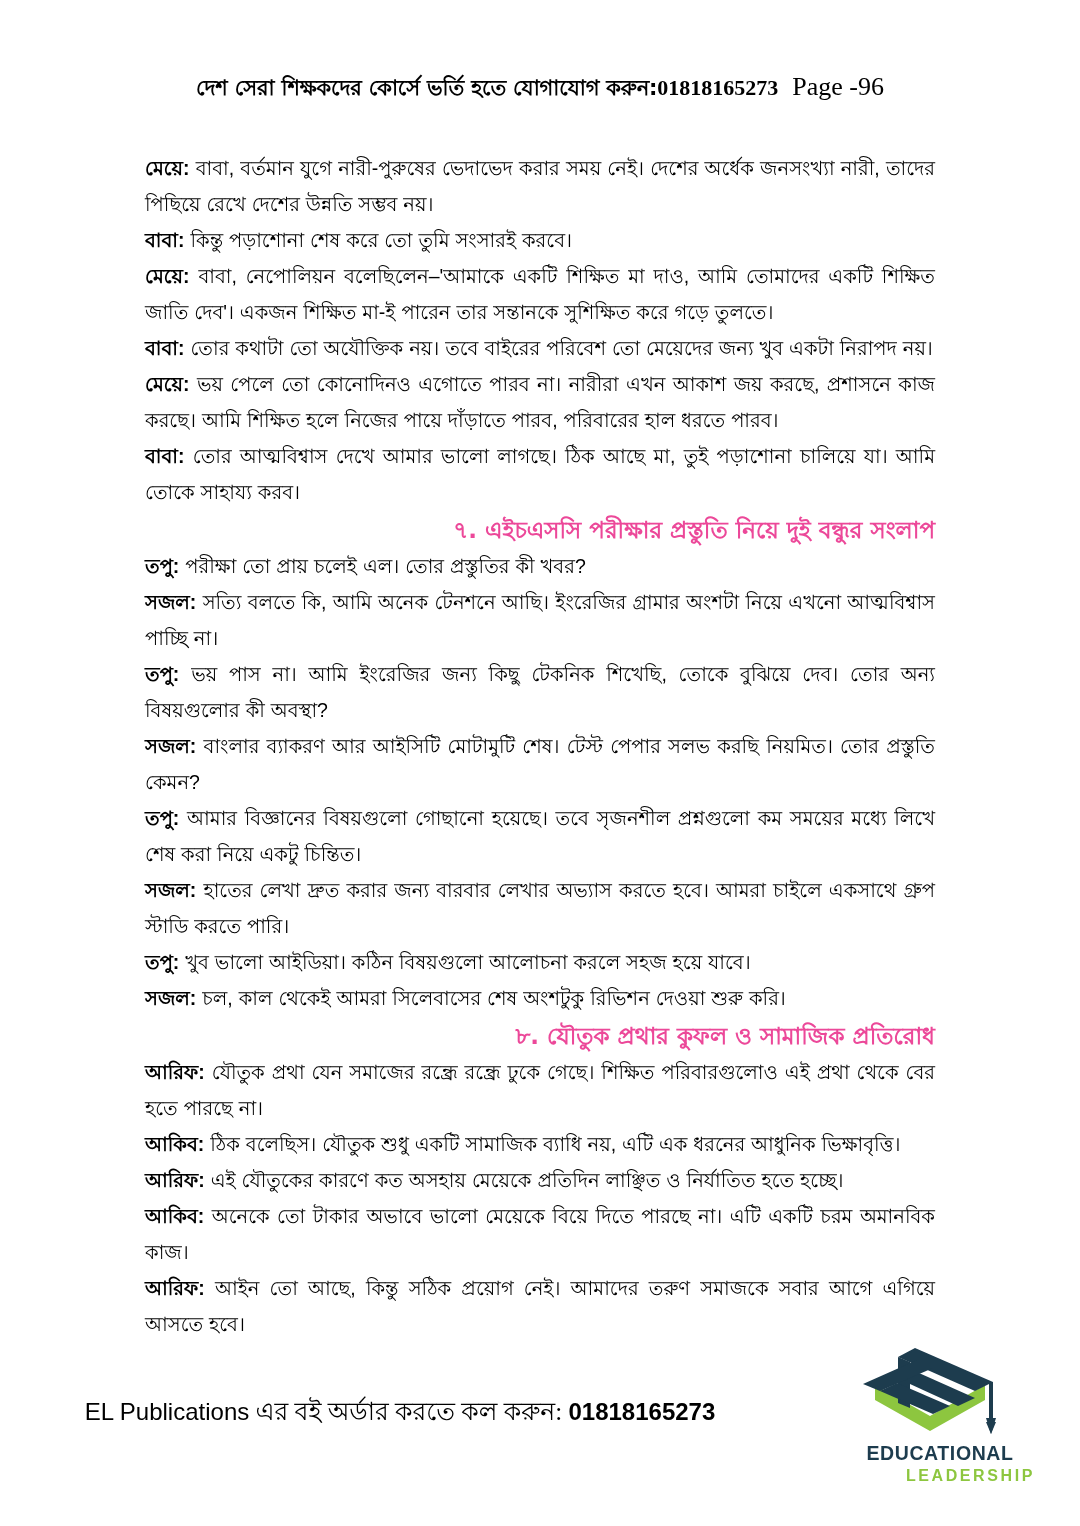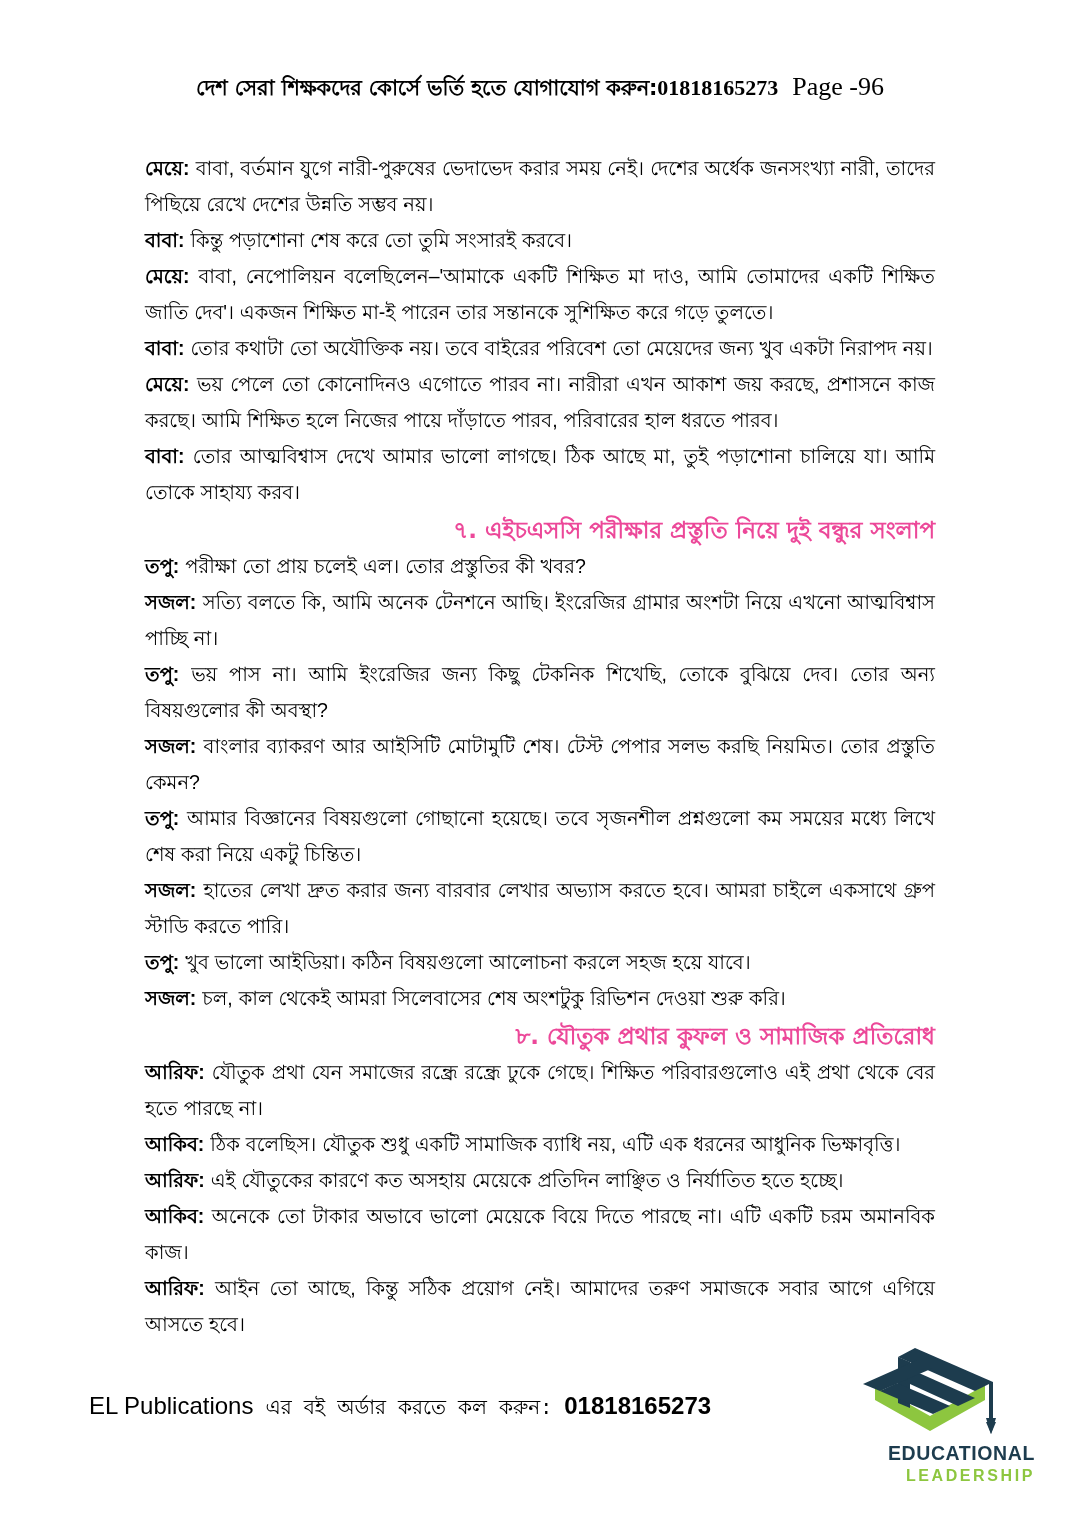--- a/index.html
+++ b/index.html
@@ -95,22 +95,22 @@
     text-align: center;
     white-space: nowrap;
   }
   .ftr-en {
     font-family: "Liberation Sans", "DejaVu Sans", sans-serif;
     font-size: 24px;
     color: #000;
     margin-top: 36px;
   }
   .ftr-bn {
-    font-family: Liberation Mono, monospace;
-    font-size: 20px;
+    font-family: Liberation Serif, serif;
+    font-size: 25px;
     color: #000;
   }
   .ftr-phone {
     font-family: "Liberation Sans", "DejaVu Sans", sans-serif;
     font-weight: bold;
     font-size: 24px;
     color: #000;
   }
 
   
@@ -126,21 +126,21 @@
     left: 10px;
     top: 0;
     width: 150px;
     height: 105px;
   }
   .logo-word-1 {
     position: absolute;
     left: 0px;
     top: 104px;
     width: 190px;
-    text-align: right;
+    text-align: center;
     font-family: "Liberation Sans", "DejaVu Sans", sans-serif;
     font-weight: bold;
     font-size: 19.5px;
     letter-spacing: 0.6px;
     color: #1d3c4e;
     white-space: nowrap;
   }
   .logo-word-2 {
     position: absolute;
     left: 0px;

